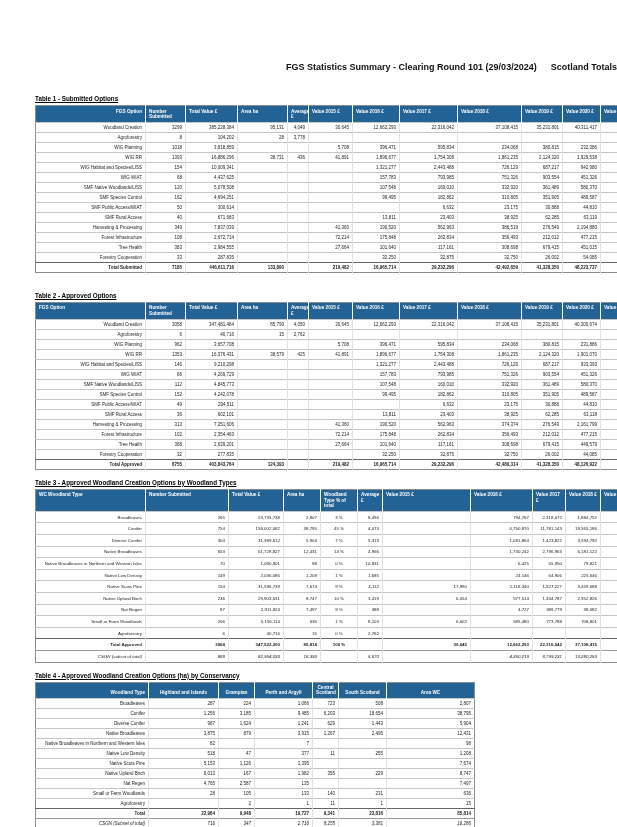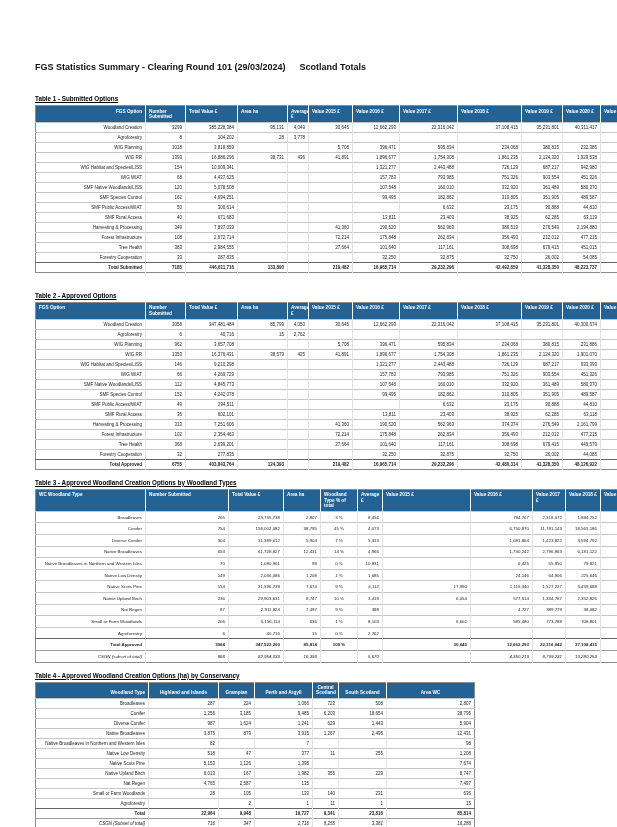--- a/index.html
+++ b/index.html
@@ -1,19 +1,19 @@
 <!DOCTYPE html>
 <html><head>
 <meta charset="utf-8">
 <style>
   html,body{margin:0;padding:0;background:#ffffff;}
   .page{position:relative;width:617px;height:827px;background:#ffffff;overflow:hidden;
         font-family:"Liberation Sans",sans-serif;color:#1a1a1a;}
   .content{position:absolute;left:35px;top:0;width:582px;}
-  .doc-title{margin-top:62px;font-size:9px;font-weight:bold;color:#111;white-space:nowrap;}
+  .doc-title{margin-top:62px;font-size:9px;font-weight:bold;color:#111;white-space:nowrap;text-align:right;}
   .doc-title .title-right{margin-left:14px;}
   .caption{font-size:6.3px;font-weight:bold;color:#000;text-decoration:underline;margin:0 0 3px 0;}
   .twrap{width:582px;overflow:hidden;}
   table.dtab{border-collapse:collapse;table-layout:fixed;background:#fff;border:1px solid #8c8c8c;}
   table.dtab th{background:#226294;color:#ffffff;font-weight:bold;font-size:4.7px;line-height:5.4px;
                 padding:2.5px 3px;text-align:left;border-left:1px solid rgba(255,255,255,.35);
                 vertical-align:top;overflow:hidden;}
   table.dtab th:first-child{border-left:none;}
   table.dtab td{font-size:4.5px;line-height:5px;padding:2px 3px;border-top:1px solid #c6c6c6;
                 border-left:1px solid #e2e2e2;text-align:right;white-space:nowrap;overflow:hidden;

